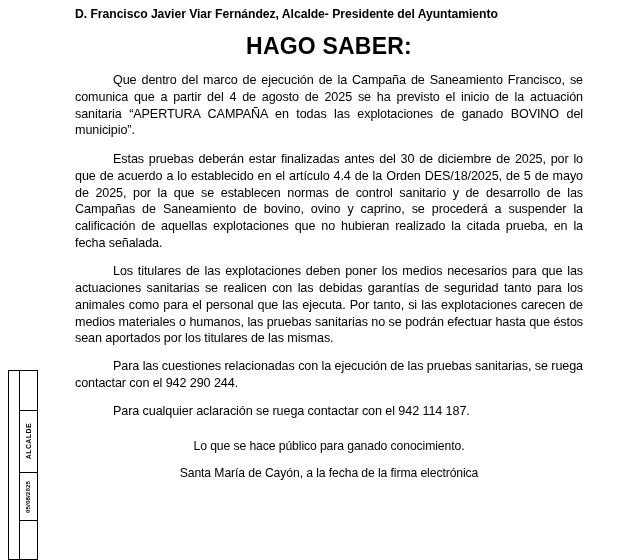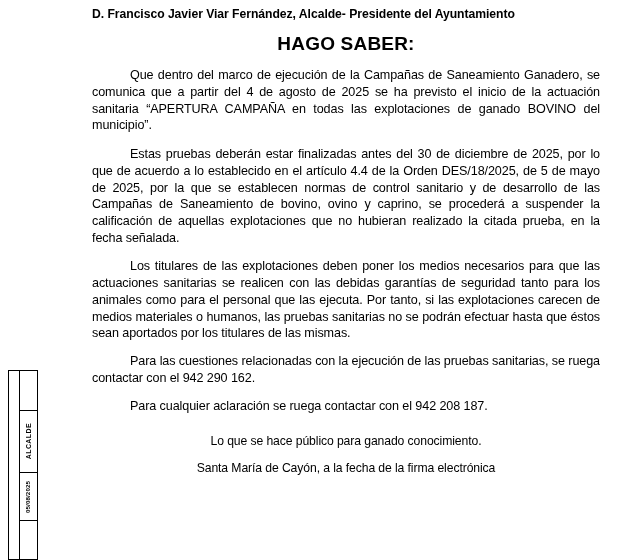--- a/index.html
+++ b/index.html
@@ -81,37 +81,37 @@
     writing-mode: vertical-rl;
     transform: rotate(180deg);
     font-size: 6px;
     color: #333333;
     white-space: nowrap;
   }
 
   
   .doc {
     position: absolute;
-    left: 92px;
+    left: 75px;
     top: 0px;
     width: 508px;
   }
 
   .header-block {
     font-size: 12.2px;
     font-weight: bold;
     line-height: 1.32;
     text-align: left;
     padding-top: 6px;
     letter-spacing: -0.05px;
   }
 
   .title {
     text-align: center;
-    font-size: 19px;
+    font-size: 23px;
     font-weight: bold;
     margin-top: 11px;
     letter-spacing: 0.2px;
   }
 
   p.para {
     font-size: 12.6px;
     line-height: 1.33;
     text-align: justify;
     text-justify: inter-word;
@@ -155,22 +155,22 @@
 </div>
 
 <div class="doc">
 
   <div class="header-block">
     <div>D. Francisco Javier Viar Fernández, Alcalde- Presidente del Ayuntamiento</div>
   </div>
 
   <div class="title">HAGO SABER:</div>
 
-  <p class="para"><span>Que dentro del marco de ejecución de la Campañas de Saneamiento Ganadero, se comunica que a partir del </span><span class="b">4 de agosto de 2025</span><span> se ha previsto el inicio de la actuación sanitaria “</span><span class="b">APERTURA CAMPAÑA en todas las explotaciones de ganado BOVINO del municipio”</span><span>.</span></p>
+  <p class="para"><span>Que dentro del marco de ejecución de la Campaña de Saneamiento Francisco, se comunica que a partir del </span><span class="b">4 de agosto de 2025</span><span> se ha previsto el inicio de la actuación sanitaria “</span><span class="b">APERTURA CAMPAÑA en todas las explotaciones de ganado BOVINO del municipio”</span><span>.</span></p>
   <p class="para"><span>Estas pruebas deberán estar finalizadas antes del </span><span class="b">30 de diciembre de 2025</span><span>, por lo que de acuerdo a lo establecido en el artículo 4.4 de la Orden DES/18/2025, de 5 de mayo de 2025, por la que se establecen normas de control sanitario y de desarrollo de las Campañas de Saneamiento de bovino, ovino y caprino, se procederá a suspender la calificación de aquellas explotaciones que no hubieran realizado la citada prueba, en la fecha señalada.</span></p>
   <p class="para"><span>Los titulares de las explotaciones deben poner los medios necesarios para que las actuaciones sanitarias se realicen con las debidas garantías de seguridad tanto para los animales como para el personal que las ejecuta. Por tanto, </span><span class="b">si las explotaciones carecen de medios materiales o humanos, las pruebas sanitarias no se podrán efectuar hasta que éstos sean aportados por los titulares de las mismas.</span></p>
-  <p class="para para-tight"><span>Para las cuestiones relacionadas con la ejecución de las pruebas sanitarias, se ruega contactar con el 942 290 162.</span></p>
-  <p class="para para-tight"><span>Para cualquier aclaración se ruega contactar con el 942 208 187.</span></p>
+  <p class="para para-tight"><span>Para las cuestiones relacionadas con la ejecución de las pruebas sanitarias, se ruega contactar con el 942 290 244.</span></p>
+  <p class="para para-tight"><span>Para cualquier aclaración se ruega contactar con el 942 114 187.</span></p>
 
   <div class="footer-line footer-1">Lo que se hace público para ganado conocimiento.</div>
   <div class="footer-line footer-2">Santa María de Cayón, a la fecha de la firma electrónica</div>
 
 </div>
 
 </body></html>

